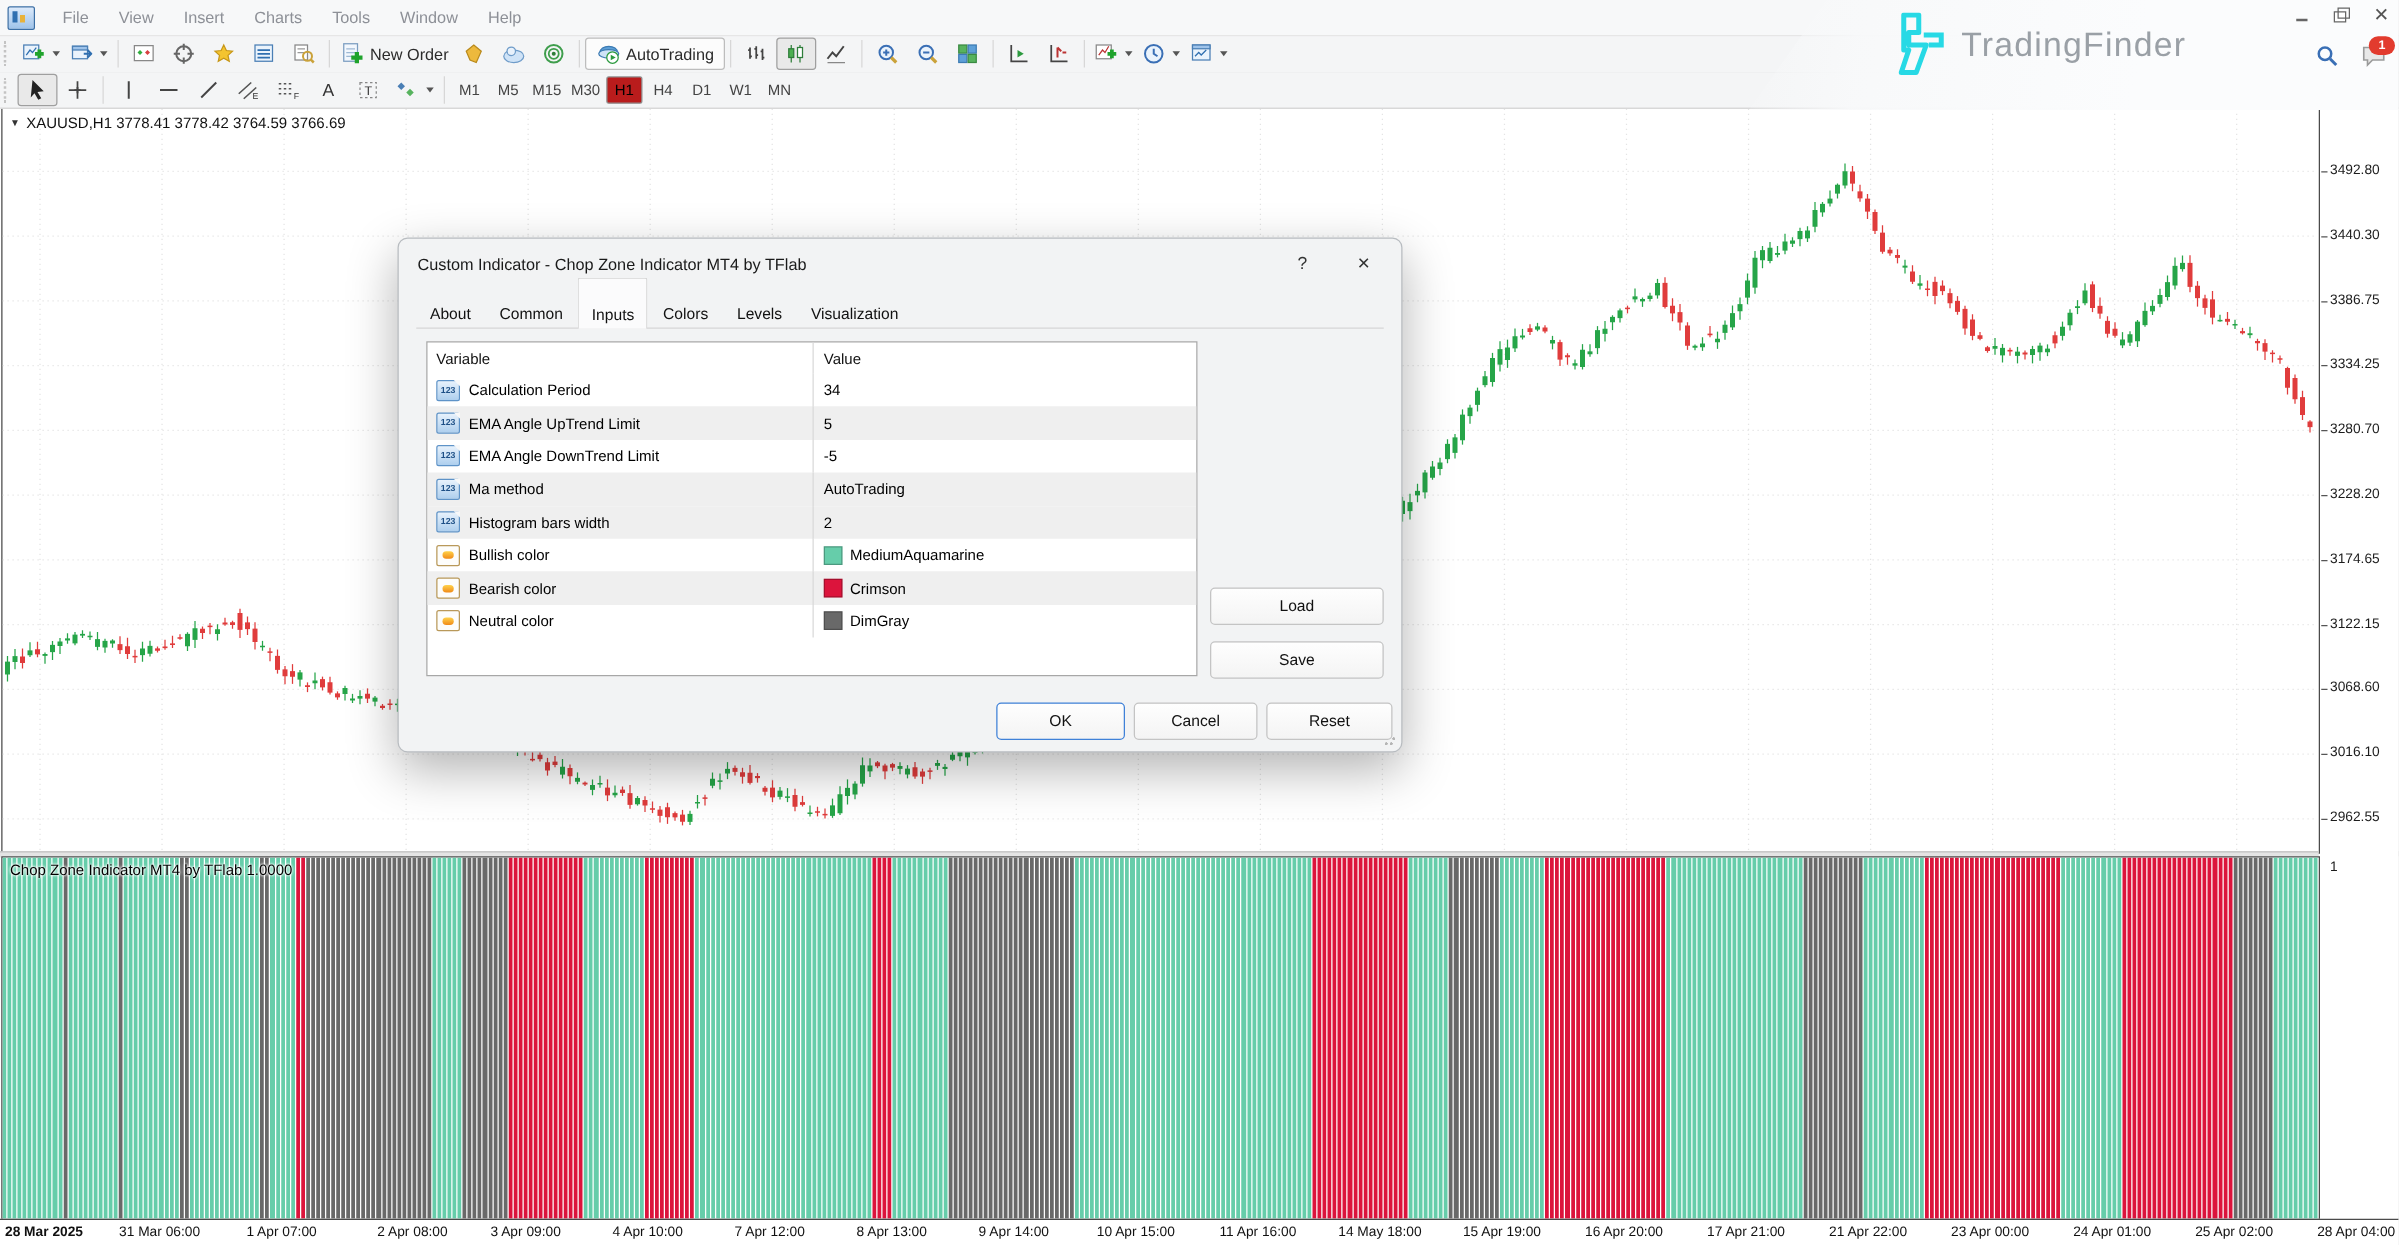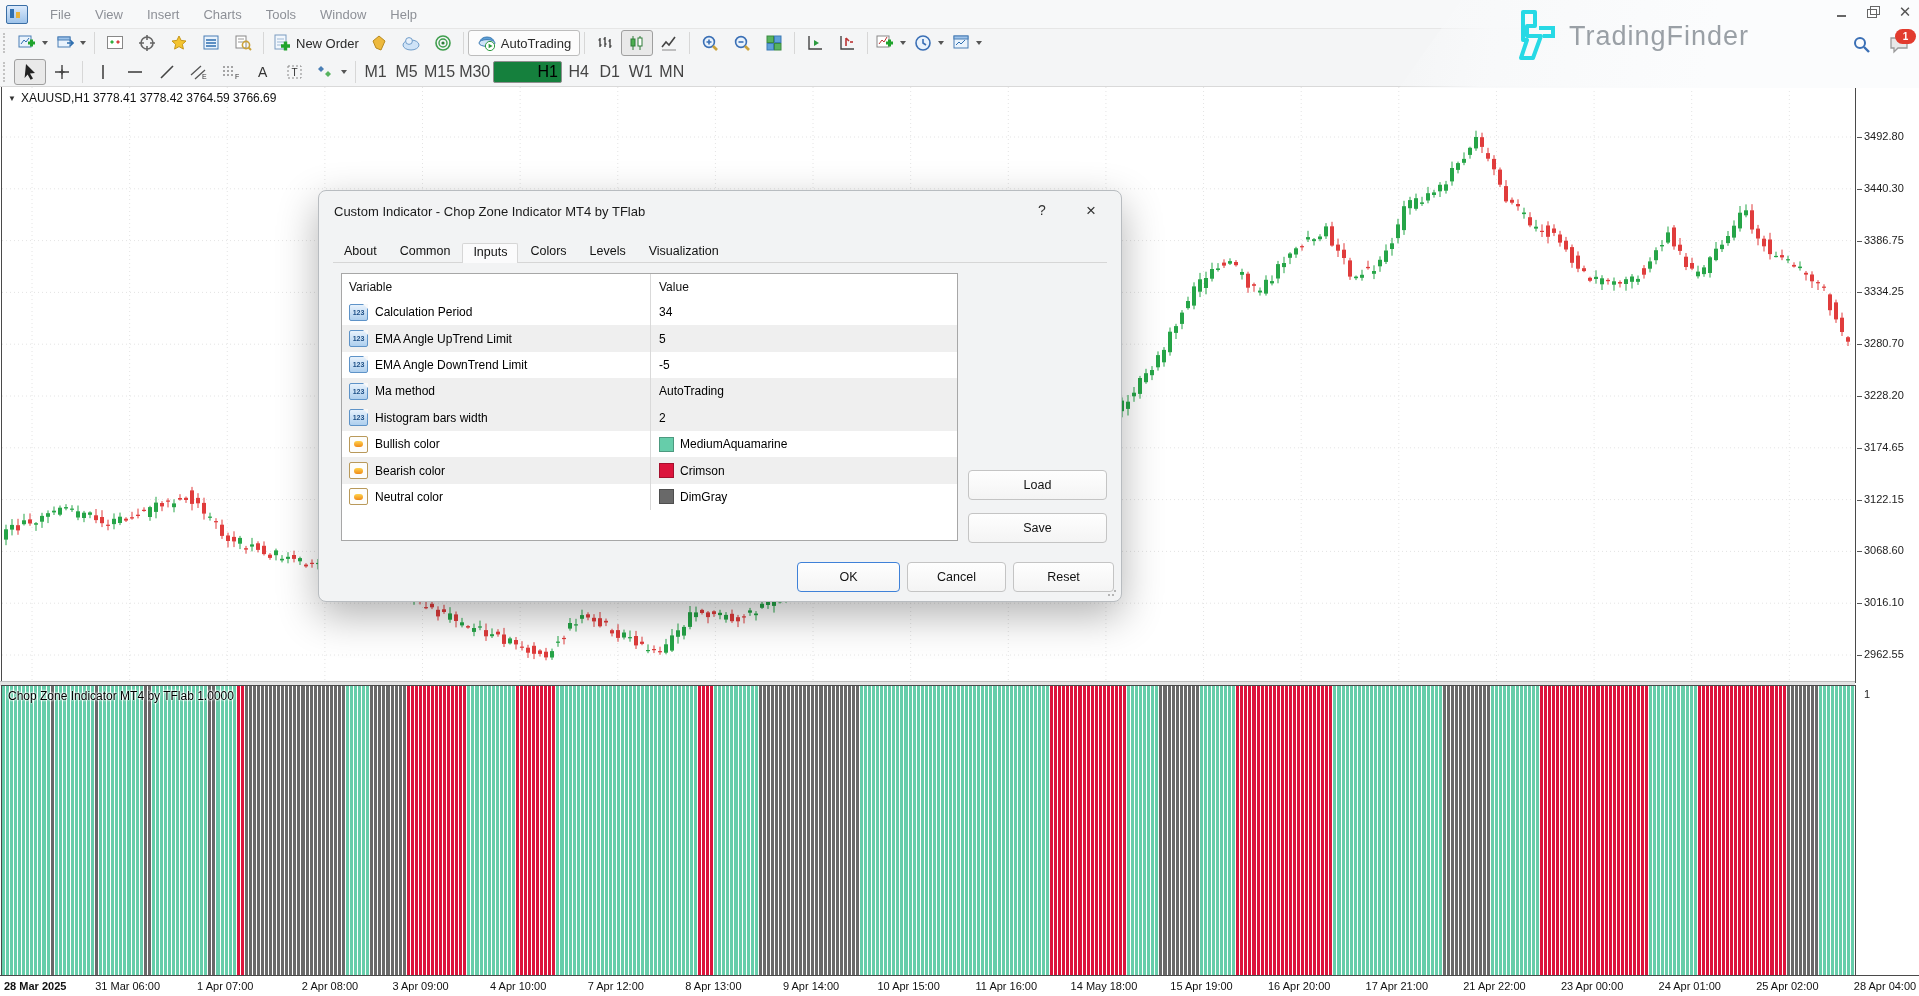--- a/index.html
+++ b/index.html
@@ -38,23 +38,23 @@
   .tb2{top:58px;height:28px;border-bottom:1px solid #d9d9d9;}
   .grip{width:6px;height:20px;margin:0 3px;border-left:2px dotted #c3c3c3;flex:0 0 auto;}
   .tbtn{height:24px;min-width:24px;display:flex;align-items:center;justify-content:center;gap:4px;
         padding:0 3px;border:1px solid transparent;border-radius:3px;flex:0 0 auto;cursor:default;}
   .tbtn.active{border-color:#9f9f9f;background:#e9e9e9;}
   .tbtn.boxed{border-color:#bdbdbd;background:#fcfcfc;padding:0 8px;}
   .tbtn .lbl{font-size:13px;color:#2b2b2b;}
   .caret{width:0;height:0;border-left:3.5px solid transparent;border-right:3.5px solid transparent;
          border-top:4px solid #555;margin-left:2px;}
   .tsep{width:1px;height:22px;background:#d7d7d7;margin:0 4px;flex:0 0 auto;}
-  .tf-btn{height:20px;min-width:27px;display:flex;align-items:center;justify-content:center;font-size:16px;
+  .tf-btn{height:20px;min-width:27px;display:flex;align-items:center;justify-content:center;font-size:12px;
           color:#444;border:1px solid transparent;border-radius:2px;margin:0 1px;cursor:default;}
-  .tf-btn.active{border-color:#8f8f8f;background:#15803d;color:#000;padding-left:40px;}
+  .tf-btn.active{border-color:#8f8f8f;background:#b91c1c;color:#000;}
   .ticon{display:inline-flex;align-items:center;justify-content:center;}
 
   
   .chart-wrap{position:absolute;left:1px;top:86px;width:1853px;height:595px;border:1px solid #4a4a4a;background:#fff;z-index:1;}
   #chart-svg{position:absolute;left:0;top:0;}
   .symbol-line{position:absolute;left:6px;top:4px;font-size:12px;color:#111;display:flex;align-items:center;gap:5px;z-index:2;}
   .symbol-caret{font-size:8px;color:#333;}
   .price-axis{position:absolute;left:1856px;top:86px;width:63px;height:595px;background:#fff;z-index:1;}
   .pa-label{position:absolute;left:8px;font-size:11px;color:#1c1c1c;white-space:nowrap;}
   .pa-label::before{content:"";position:absolute;left:-7px;top:7px;width:5px;height:1px;background:#555;}
@@ -79,21 +79,21 @@
           border:1px solid #b8bcc0;border-radius:8px;box-shadow:0 14px 40px rgba(0,0,0,.30);z-index:50;}
   .dlg-title{position:absolute;left:0;top:0;right:0;height:40px;display:flex;align-items:center;}
   .dlg-title .txt{font-size:13px;color:#1a1a1a;margin-left:15px;}
   .dlg-help{position:absolute;right:70px;top:11px;font-size:14px;color:#333;width:18px;text-align:center;cursor:default;}
   .dlg-close{position:absolute;right:18px;top:8px;font-size:17px;color:#333;width:24px;height:24px;
              display:flex;align-items:center;justify-content:center;cursor:default;}
   .tabs{position:absolute;left:14px;top:46px;right:14px;display:flex;align-items:flex-end;border-bottom:1px solid #d6d6d6;height:25px;}
   .tab{font-size:12.5px;color:#111;padding:3px 10px 4px;border:1px solid transparent;border-bottom:none;
        margin-right:1px;cursor:default;}
   .tab.active{background:#fbfbfc;border-color:#d6d6d6;border-radius:2px 2px 0 0;position:relative;top:1px;
-              padding-top:1px;}
+              padding-top:22px;}
   .ptable{position:absolute;left:22px;top:82px;width:615px;height:266px;background:#fff;border:1px solid #a7a7a7;}
   .prow{display:flex;height:26.4px;align-items:center;font-size:12px;}
   .prow.header{height:25px;font-size:12px;color:#111;}
   .prow.alt{background:#efefef;align-items:center;}
   .pcell-name{width:309px;display:flex;align-items:center;gap:7px;padding-left:7px;box-sizing:border-box;
               border-right:1px solid #d9d9d9;height:100%;}
   .prow.header .pcell-name{border-right:1px solid #d9d9d9;}
   .pcell-value{flex:1;display:flex;align-items:center;gap:6px;padding-left:8px;}
   .num-icon{width:17px;height:15px;border:1px solid #5e93c8;border-radius:2px;flex:0 0 auto;
             background:linear-gradient(#e8f2fc,#aecfee);display:flex;align-items:center;justify-content:center;

